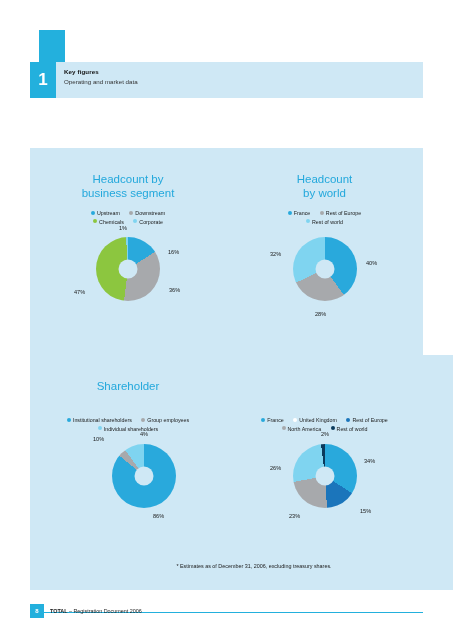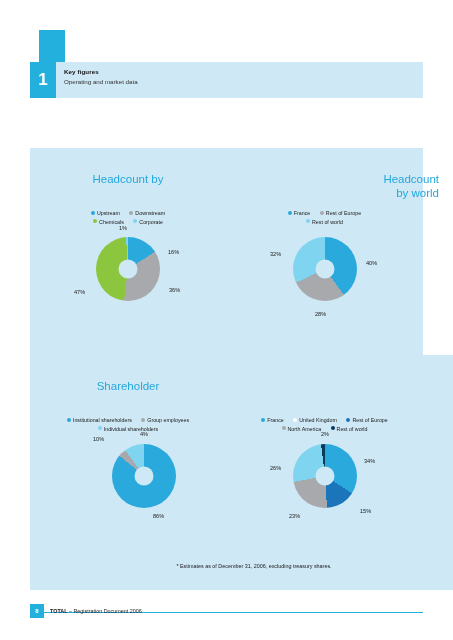--- a/index.html
+++ b/index.html
@@ -58,20 +58,21 @@
   <div class="header-num">1</div>
   <div class="header-txt">
     <div class="header-title">Key figures</div>
     <div class="header-sub">Operating and market data</div>
   </div>
 
   <div class="panel panel-top">
 
     <div class="chart-title" style="left:0px;top:25px;width:196px;">
       <div>Headcount by</div>
+      <div>business segment</div>
     </div>
     <div style="position:absolute;left:0;top:60px;width:196px;">
       <div class="legend">
         <div class="legend-row">
           <span class="legend-item"><span class="dot" style="background:#29a9dc"></span><span class="lbl">Upstream</span></span>
           <span class="legend-item"><span class="dot" style="background:#a7a9ac"></span><span class="lbl">Downstream</span></span>
         </div>
         <div class="legend-row">
           <span class="legend-item"><span class="dot" style="background:#8cc63f"></span><span class="lbl">Chemicals</span></span>
           <span class="legend-item"><span class="dot" style="background:#7fd4f0"></span><span class="lbl">Corporate</span></span>
@@ -80,21 +81,21 @@
     </div>
     <div class="donut" style="left:66px;top:89px;width:64px;height:64px;
       background:conic-gradient(#29a9dc 0deg 57.6deg, #a7a9ac 57.6deg 187.2deg, #8cc63f 187.2deg 356.4deg, #7fd4f0 356.4deg 360deg);">
       <div class="hole" style="width:19px;height:19px;"></div>
     </div>
     <div class="pct" style="left:138px;top:101px;">16%</div>
     <div class="pct" style="left:139px;top:139px;">36%</div>
     <div class="pct" style="left:44px;top:141px;">47%</div>
     <div class="pct" style="left:89px;top:77px;">1%</div>
 
-    <div class="chart-title" style="left:212px;top:25px;width:197px;text-align:right;">
+    <div class="chart-title" style="left:196px;top:25px;width:197px;">
       <div>Headcount</div>
       <div>by world</div>
     </div>
     <div style="position:absolute;left:196px;top:60px;width:197px;">
       <div class="legend">
         <div class="legend-row">
           <span class="legend-item"><span class="dot" style="background:#29a9dc"></span><span class="lbl">France</span></span>
           <span class="legend-item"><span class="dot" style="background:#a7a9ac"></span><span class="lbl">Rest of Europe</span></span>
         </div>
         <div class="legend-row">

